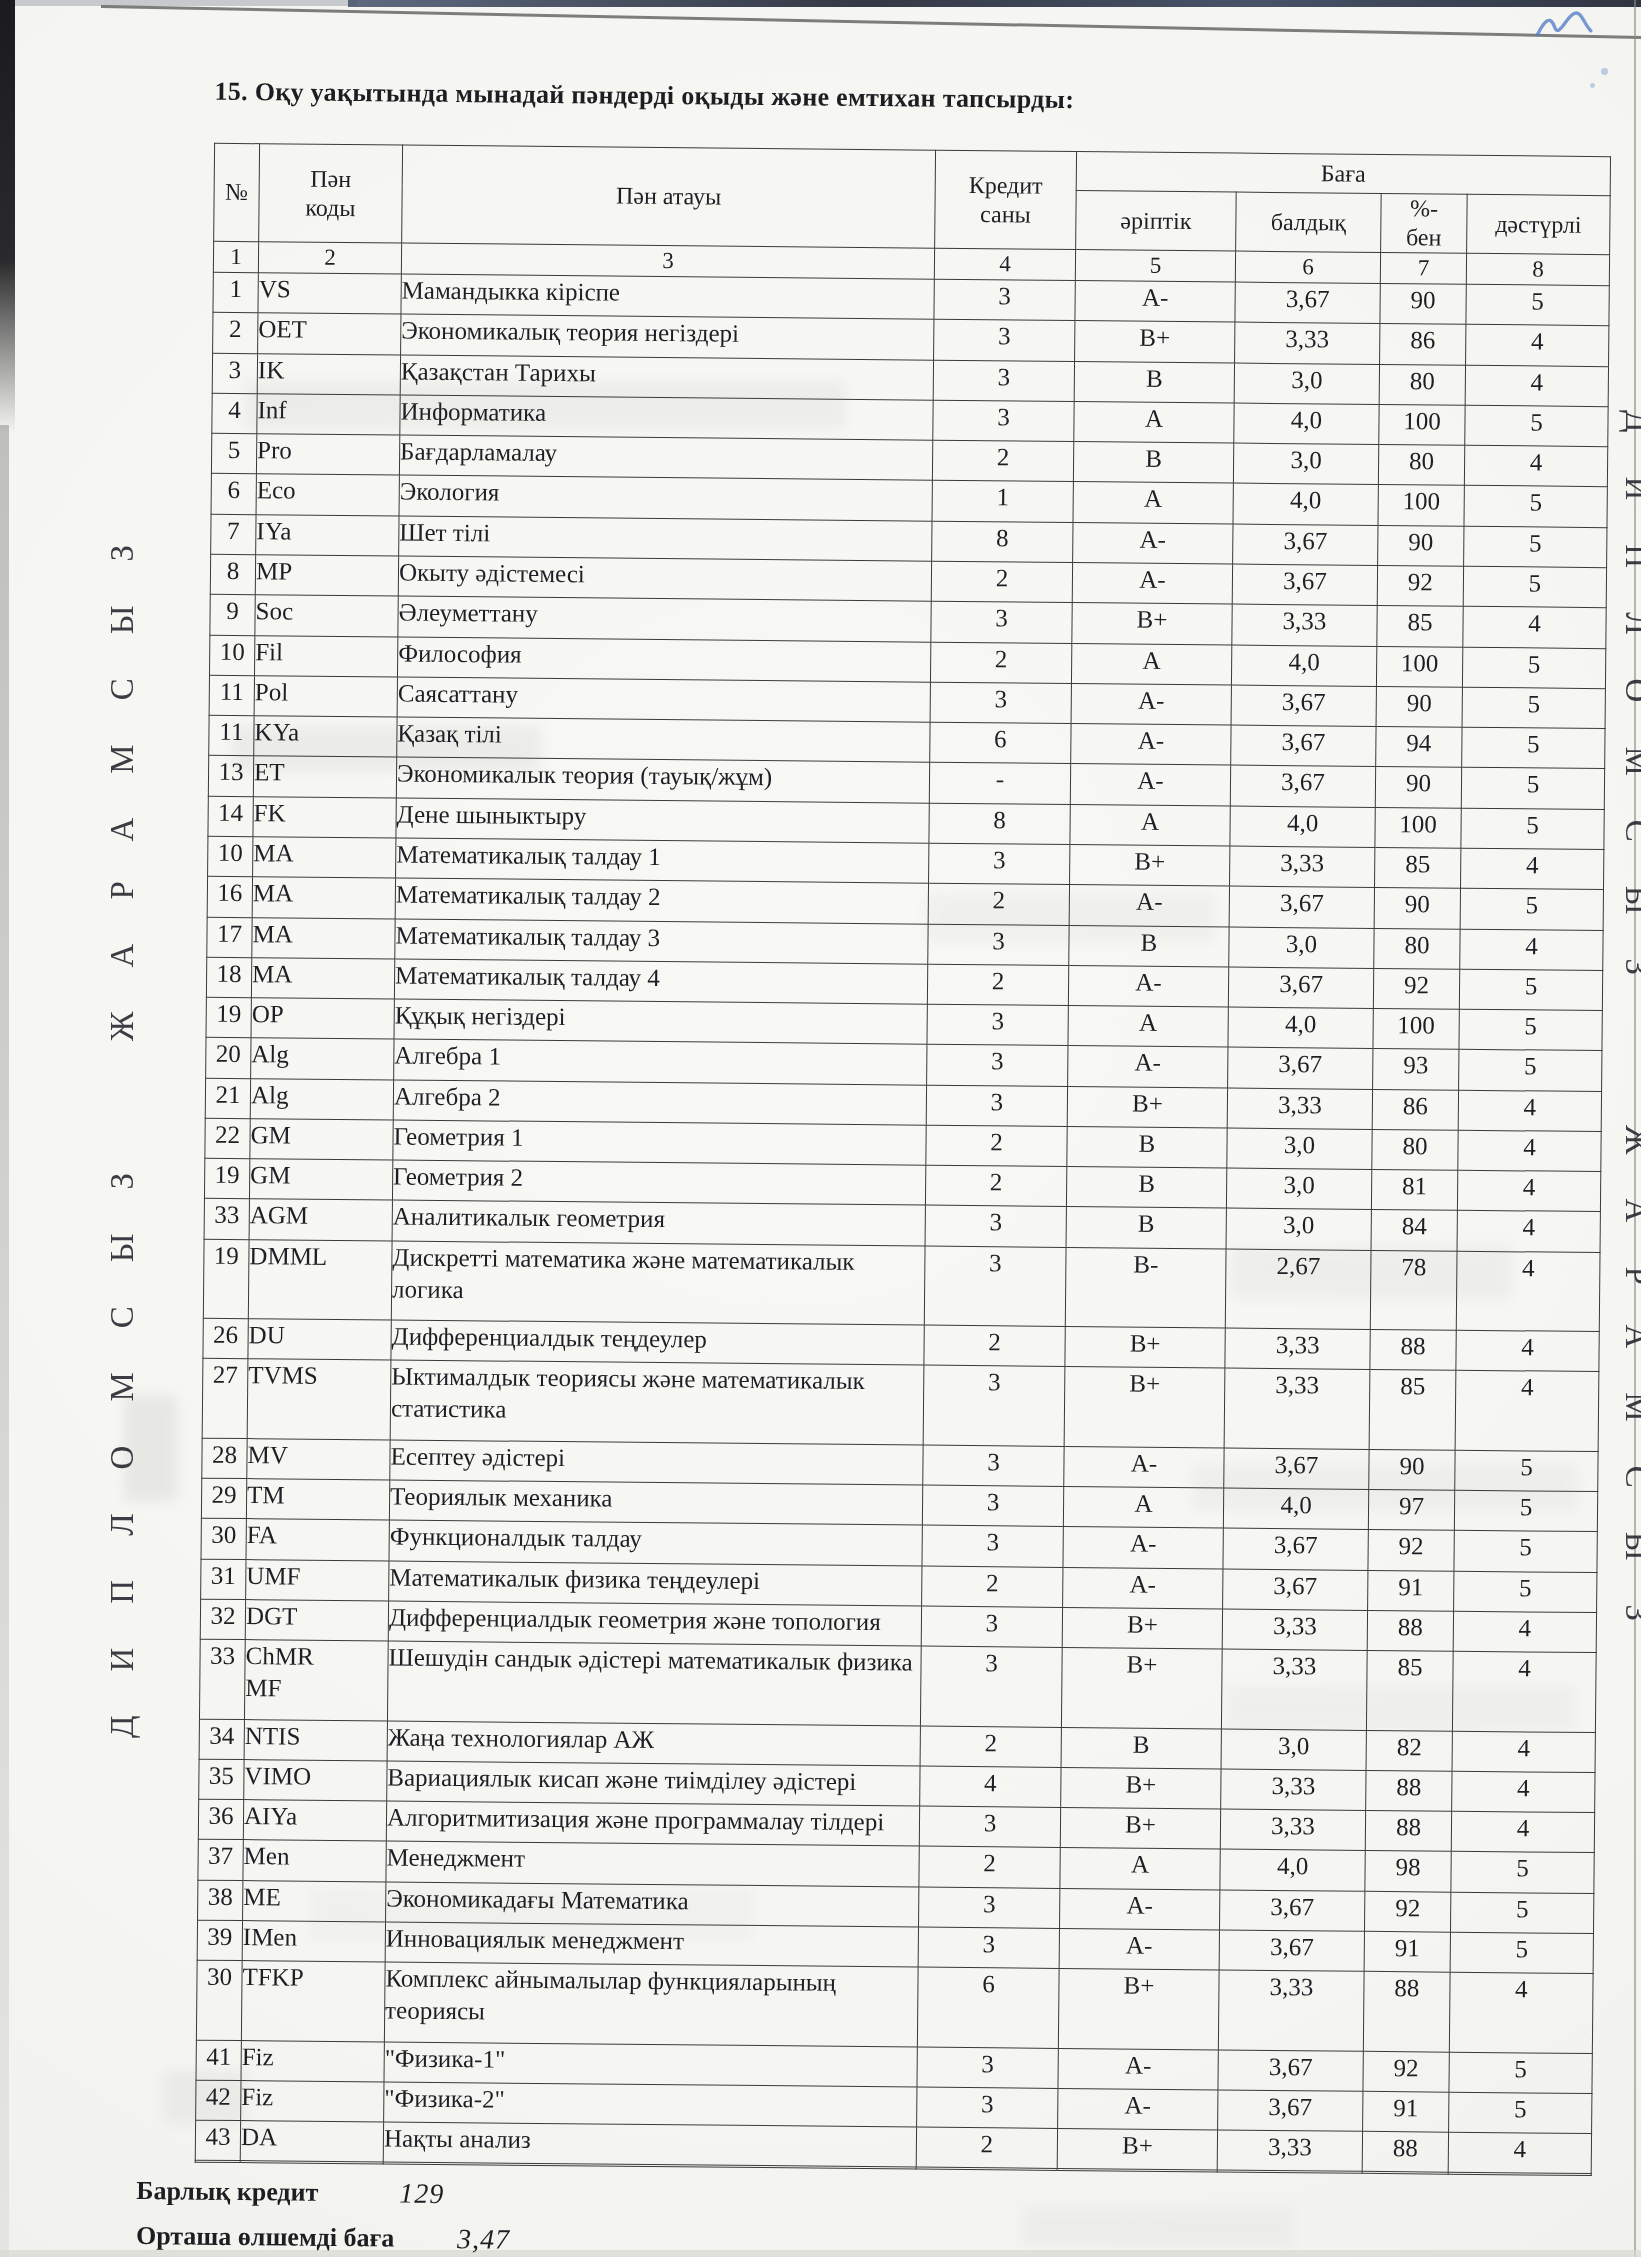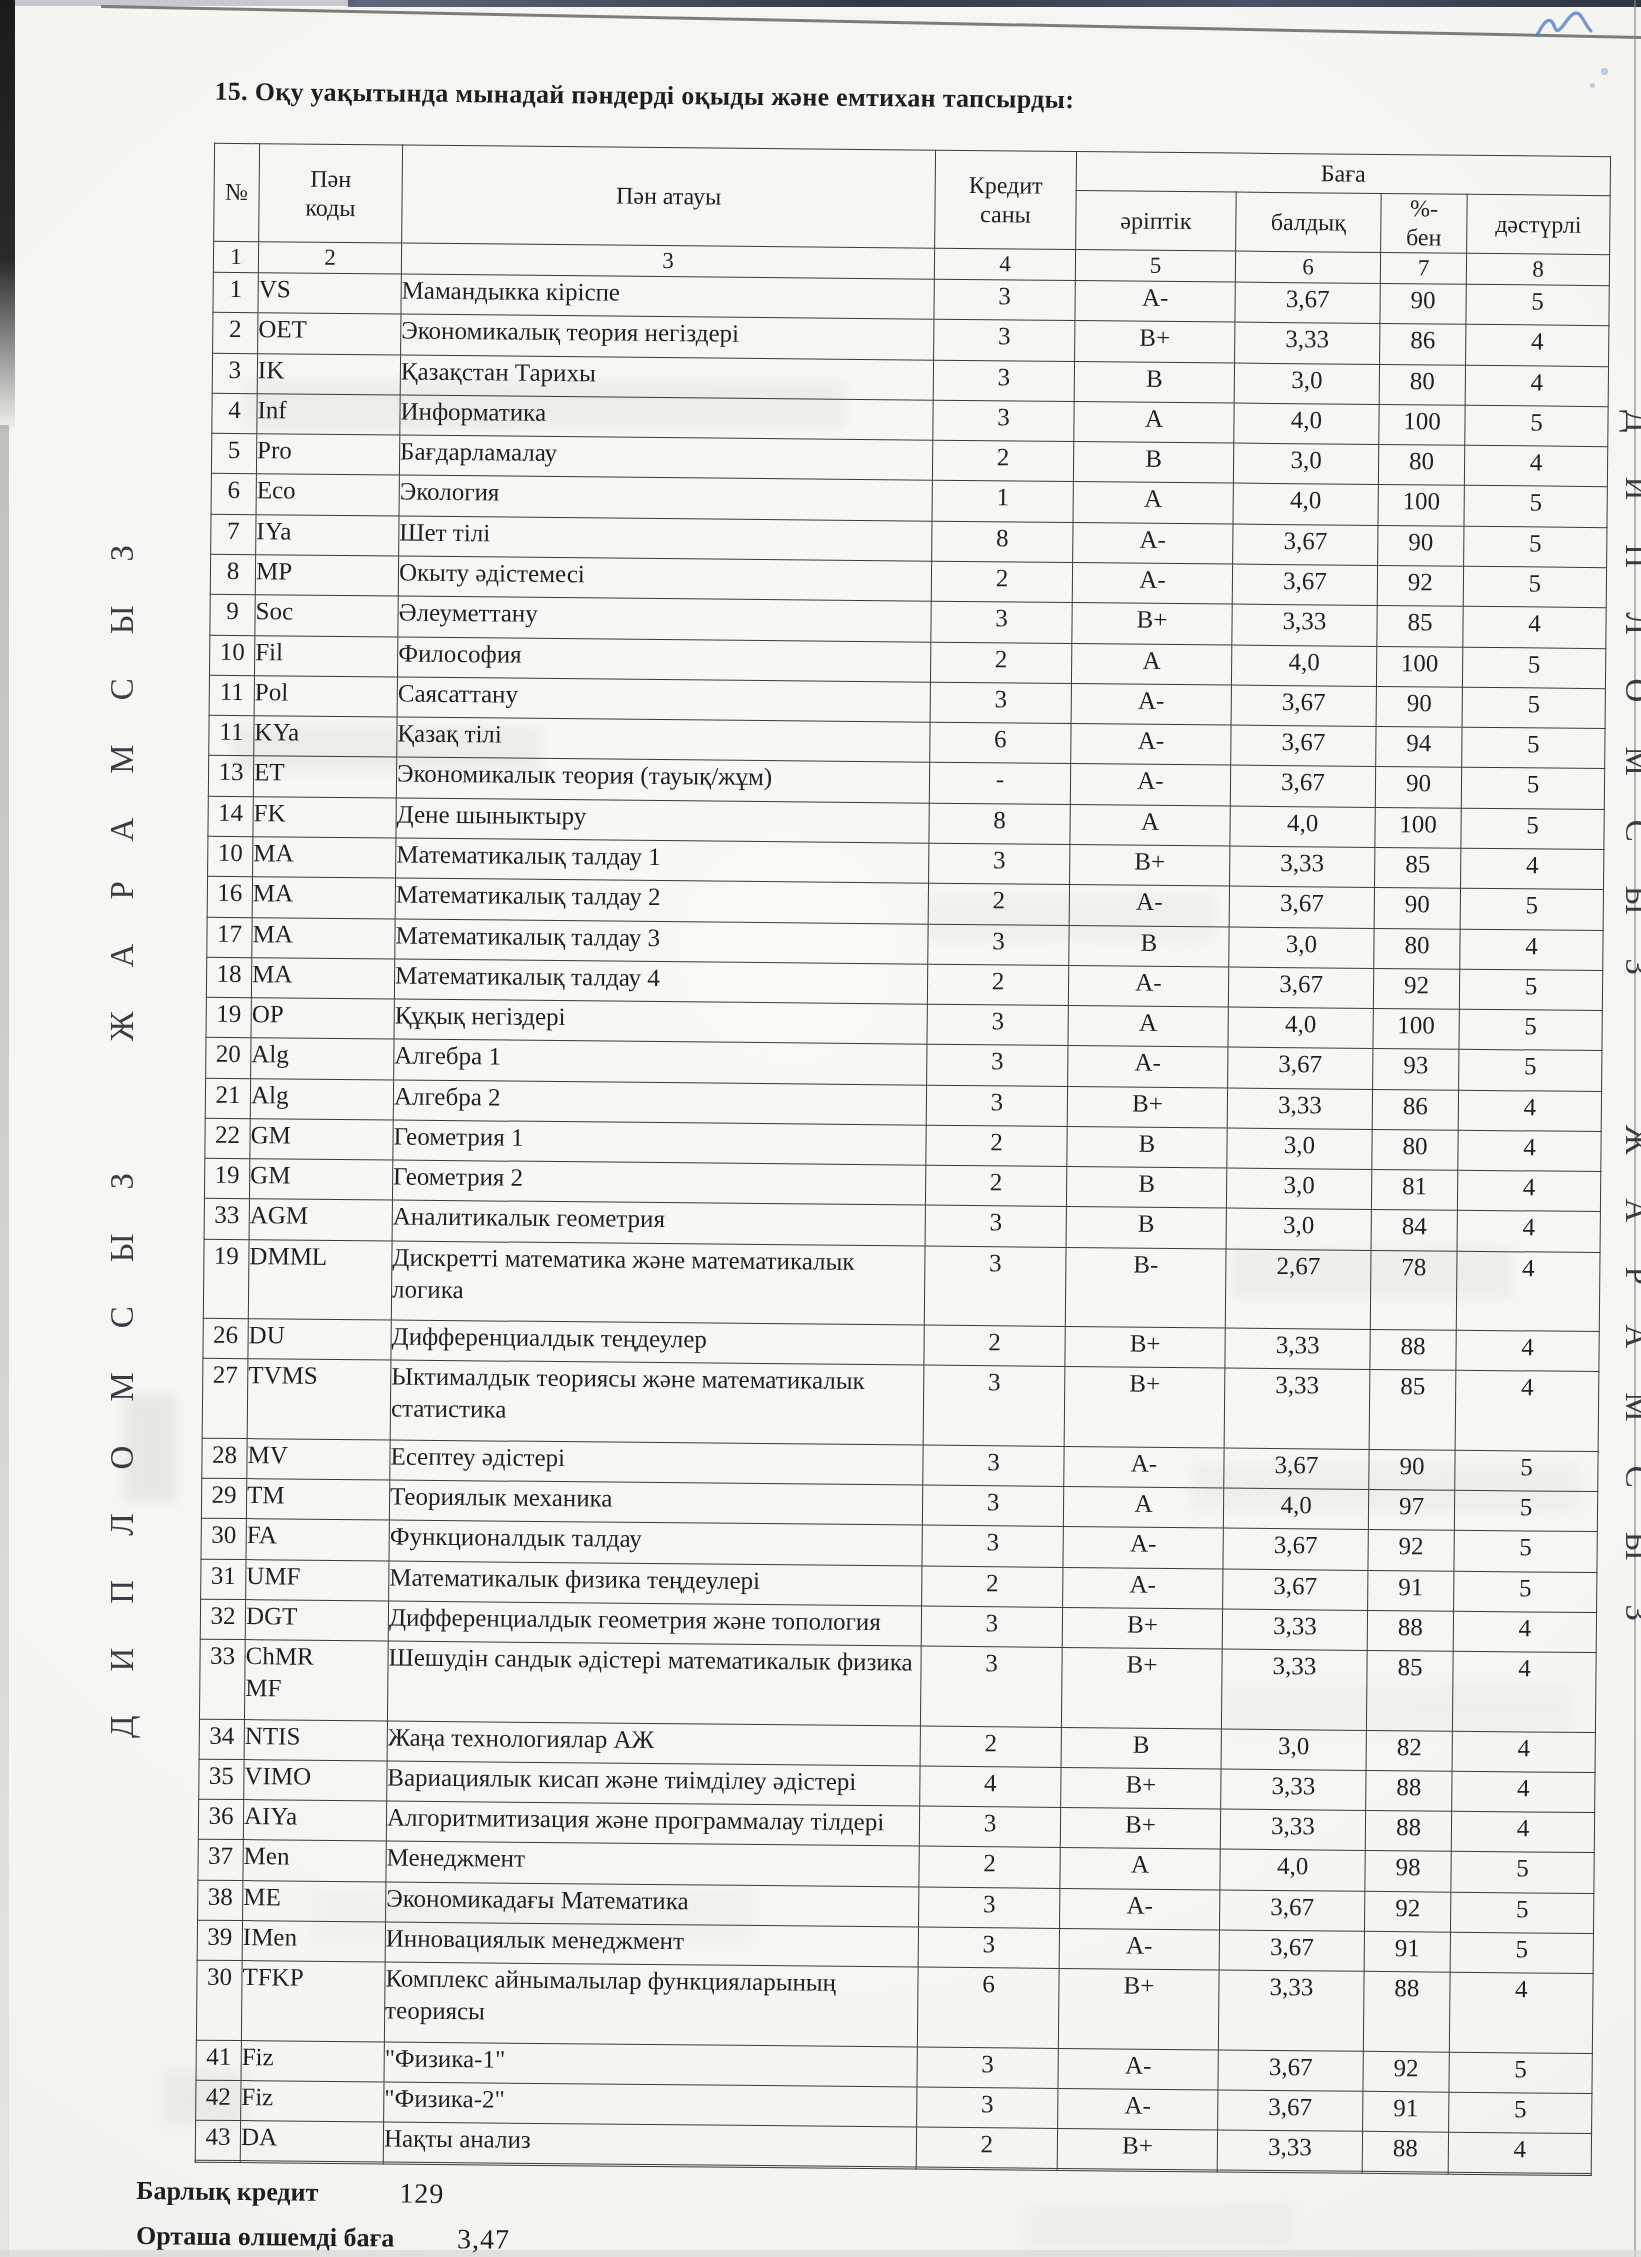--- a/index.html
+++ b/index.html
@@ -34,21 +34,21 @@
   tr.h1{height:39px;} tr.h2{height:56px;} tr.h3{height:31px;}
   tr.h3 td{text-align:center;font-size:23px;}
   tbody td{border-top:none;border-bottom:none;vertical-align:top;line-height:32px;padding-top:2.9px;}
   .c-num{text-align:center;}
   .c-code{text-align:left;padding-left:9.7px;white-space:pre-line;}
   .c-name{text-align:left;padding-left:11.6px;padding-right:53px;}
   .c-center{text-align:center;}
   
   .totals{position:absolute;left:156px;top:2169px;font-size:26px;font-weight:bold;color:#1d1d22;}
   .totals .line{position:relative;height:45px;line-height:45px;width:676px;}
-  .totals .val{position:absolute;font-weight:normal;font-size:28px;letter-spacing:1px;}
+  .totals .val{position:absolute;font-weight:normal;font-style:italic;font-size:28px;letter-spacing:1px;}
   .totals .v1{left:263px;} .totals .v2{left:321px;}
   
   .stamp{position:absolute;font-size:33px;letter-spacing:44px;color:#23232e;opacity:.88;white-space:nowrap;}
   .stamp.lt{left:104px;top:1041px;transform:rotate(-90deg);transform-origin:0 0;}
   .stamp.lb{left:104px;top:1738px;transform:rotate(-90deg);transform-origin:0 0;}
   .stamp.rt{left:1655px;top:410px;transform:rotate(90deg);transform-origin:0 0;}
   .stamp.rb{left:1655px;top:1125px;transform:rotate(90deg);transform-origin:0 0;}
 </style>
 </head>
 <body>

